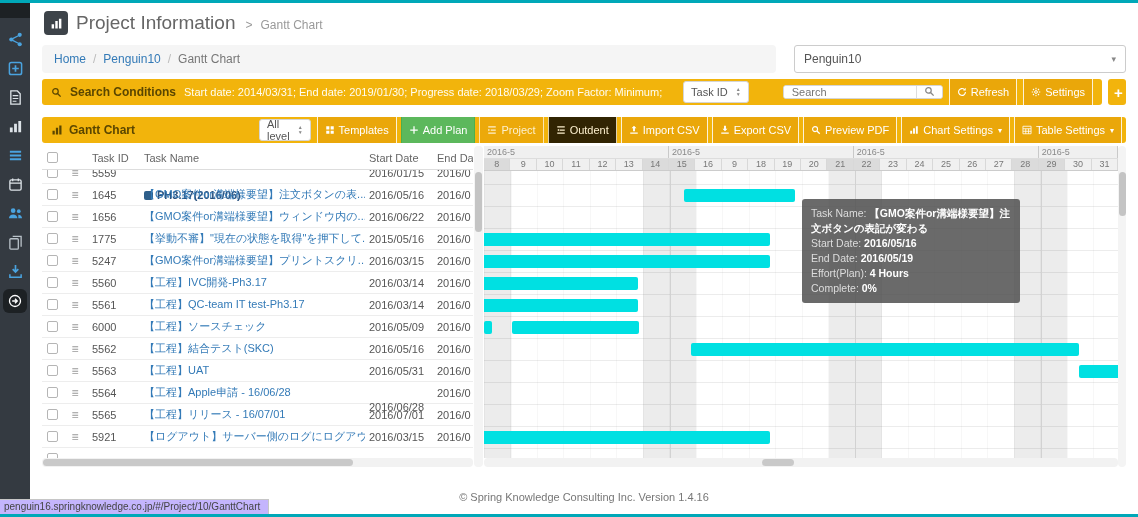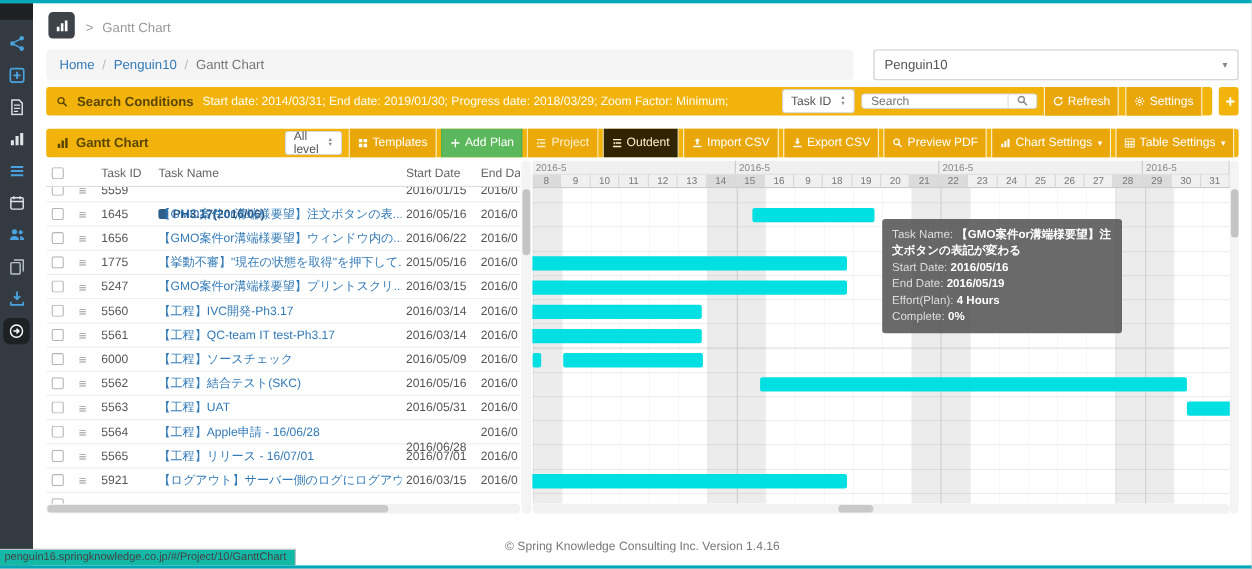--- a/index.html
+++ b/index.html
@@ -36,21 +36,21 @@
   
   .searchbar-row{display:flex;align-items:center;gap:6px;margin:6px 12px 0;}
   .searchbar{flex:1;height:26px;border-radius:3px;display:flex;align-items:center;gap:8px;padding:0 9px;overflow:hidden;}
   .sb-icon{color:#5a4600;display:flex;flex:0 0 auto;}
   .sb-icon svg{width:11px;height:11px;}
   .sb-label{font-size:12px;font-weight:bold;color:#5a4600;white-space:nowrap;}
   .sb-cond{font-size:11px;color:#fffdf2;flex:1;white-space:nowrap;overflow:hidden;}
   .sb-right{display:flex;align-items:center;gap:6px;flex:0 0 auto;}
   .select{background:#fff;border:1px solid #d5d5d5;border-radius:3px;height:22px;box-sizing:border-box;display:flex;align-items:center;gap:8px;padding:0 7px;font-size:11px;color:#555;cursor:pointer;}
   .updown{display:flex;flex-direction:column;font-size:5px;line-height:5px;color:#888;}
-  .search-box{display:flex;height:14px;box-sizing:border-box;background:#fff;border:1px solid #d5d5d5;border-radius:3px;overflow:hidden;}
+  .search-box{display:flex;height:14px;box-sizing:border-box;background:#fff;border:1px solid #d5d5d5;border-radius:3px;overflow:hidden;margin-left:28px;}
   .search-box input{border:0;outline:0;width:116px;padding:0 8px;font-size:11px;color:#555;font-family:inherit;}
   .search-go{width:26px;border:0;border-left:1px solid #ddd;background:#fff;color:#888;display:flex;align-items:center;justify-content:center;cursor:pointer;}
   .search-go svg{width:11px;height:11px;}
   .btn-y{height:22px;box-sizing:border-box;border:1px solid rgba(255,255,255,.85);border-radius:3px;color:#fff;font-size:11px;font-family:inherit;display:flex;align-items:center;gap:4px;padding:16px 7px;white-space:nowrap;cursor:pointer;}
   .btn-y .bic{display:flex;}
   .btn-y svg{width:10px;height:10px;}
   .btn-green{border-color:#4cae4c !important;}
   .btn-muted{opacity:.8;}
   .plus-btn{width:18px;height:26px;border:0;border-radius:3px;color:#fff;font-size:15px;font-weight:bold;line-height:1;cursor:pointer;font-family:inherit;}
 
@@ -97,21 +97,21 @@
       repeating-linear-gradient(90deg, rgba(0,0,0,0.03) 0 1px, transparent 1px 26.5px),
       repeating-linear-gradient(180deg, transparent 0 21px, #ececec 21px 22px);
     background-position:0 0,0 -8px;}
   .band{position:absolute;top:0;bottom:0;background:rgba(0,0,0,0.075);}
   .wline{position:absolute;top:0;bottom:0;width:1px;background:#d2d2d2;}
   .bar{position:absolute;height:13px;border-radius:2px;z-index:2;cursor:pointer;}
   .tooltip{position:absolute;left:318px;top:28px;width:200px;background:rgba(80,80,80,0.85);border-radius:3px;color:#ddd;font-size:10.5px;line-height:15px;padding:7px 9px;z-index:6;}
   .tooltip b{color:#fff;}
 
   .footer{margin-top:24px;text-align:center;font-size:11px;color:#777;}
-  .statusbar{position:absolute;left:0;bottom:3px;background:#14b8a6;border:1px solid #c6c6c6;border-left:0;border-bottom:0;font-size:10px;color:#444;padding:1px 8px 2px 4px;z-index:50;white-space:nowrap;}
+  .statusbar{position:absolute;left:0;bottom:3px;background:#c4b5fd;border:1px solid #c6c6c6;border-left:0;border-bottom:0;font-size:10px;color:#444;padding:1px 8px 2px 4px;z-index:50;white-space:nowrap;}
 </style>
 </head>
 <body>
 
 <div class="app">
   <div class="topline" id="topline" style="background: rgb(0, 168, 184);"></div>
 
   <nav class="sidebar" id="sidebar">
     <div class="side-top"></div>
   <div class="side-icon">
@@ -199,20 +199,21 @@
     </nav>
 
   <div class="main">
 
     <header class="hdr">
       <span class="hdr-icon">
           <svg viewBox="0 0 16 16">
             <path d="M2 9h3v5H2zM6.5 5h3v9h-3zM11 2h3v12h-3z" fill="currentColor"></path>
           </svg>
         </span>
+      <span class="hdr-title">Project Information</span>
       <span class="hdr-sep">&gt;</span>
       <span class="hdr-sub">Gantt Chart</span>
     </header>
 
     <div class="crumb-row">
       <div class="crumbs" id="crumbs">
           <span class="crumb-link">Home</span>
           <span class="crumb-sep">/</span>
           <span class="crumb-link">Penguin10</span>
           <span class="crumb-sep">/</span>

